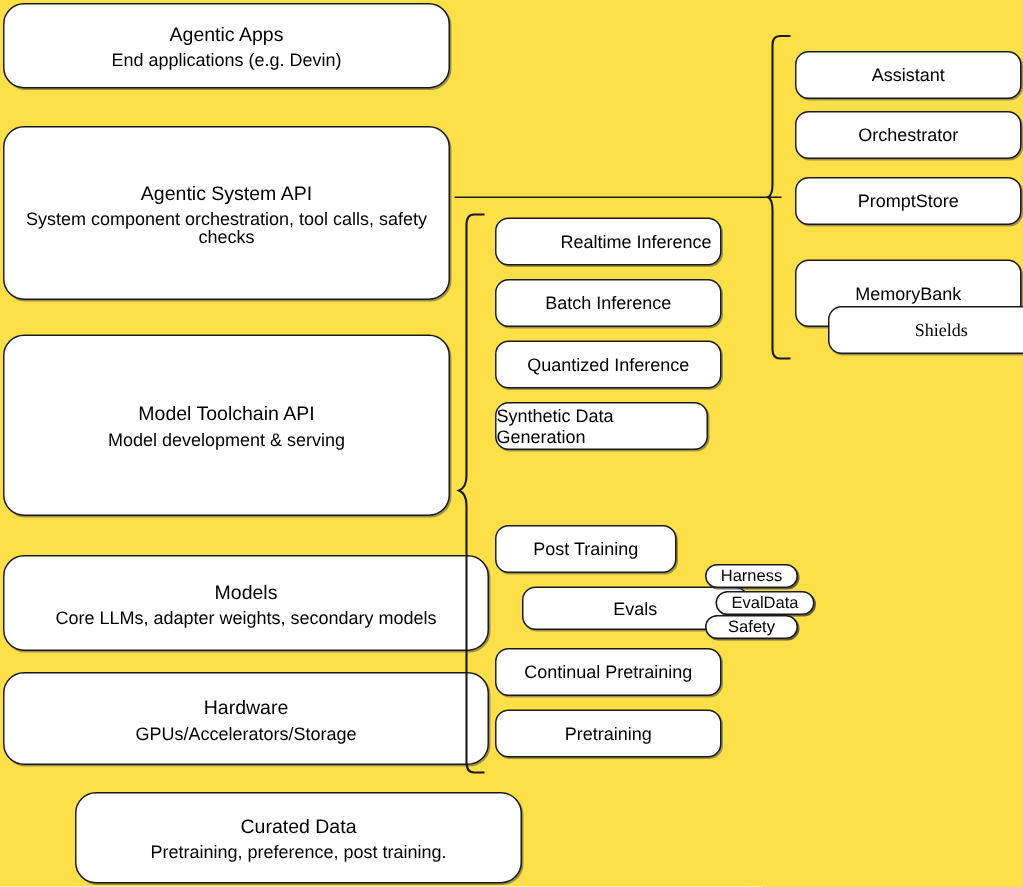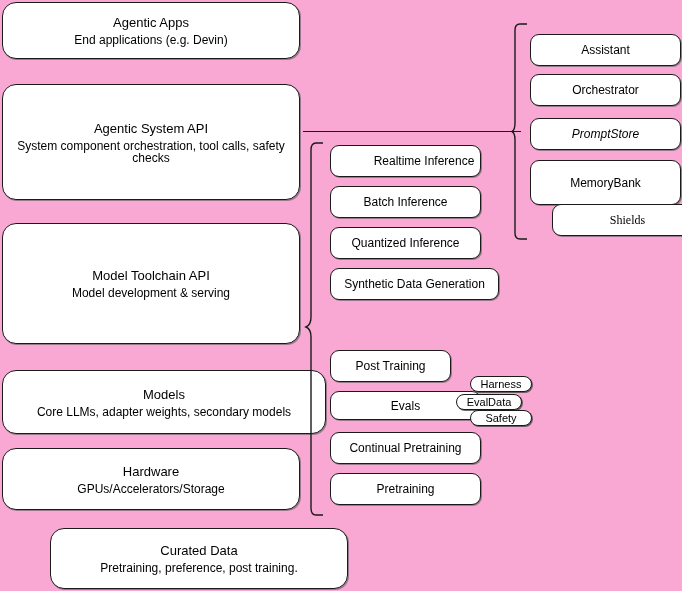--- a/index.html
+++ b/index.html
@@ -9,21 +9,21 @@
   }
   body {
     font-family: "Liberation Sans", sans-serif;
     color: #000000;
   }
   #canvas {
     position: relative;
     width: 682px;
     height: 591px;
     overflow: hidden;
-    background: #f9a8d4;
+    background: #fde047;
   }
   .node {
     position: absolute;
     box-sizing: border-box;
     background: #ffffff;
     border: 1px solid #1a1a1a;
     border-radius: 12px;
     display: flex;
     flex-direction: column;
     align-items: center;
@@ -104,21 +104,21 @@
   <div class="node layer-node" style="left:2px; top:223px; width:298px; height:121px;">
     <div class="title">Model Toolchain API</div>
     <div class="subtitle">Model development &amp; serving</div>
   </div>
 
   <div class="node layer-node" style="left:2px; top:370px; width:324px; height:64px;">
     <div class="title">Models</div>
     <div class="subtitle">Core LLMs, adapter weights, secondary models</div>
   </div>
 
-  <div class="node layer-node" style="left:2px; top:448px; width:298px; height:62px;">
+  <div class="node layer-node" style="left:2px; top:448px; width:324px; height:62px;">
     <div class="title">Hardware</div>
     <div class="subtitle">GPUs/Accelerators/Storage</div>
   </div>
 
   <div class="node layer-node" style="left:2px; top:528px; width:298px; height:61px;margin-left:48px;">
     <div class="title">Curated Data</div>
     <div class="subtitle">Pretraining, preference, post training.</div>
   </div>
 
   <div class="hline" style="left:303px; top:131px; width:218px;"></div>
@@ -137,55 +137,55 @@
 
   <div class="chip" style="left:330px; top:145px; width:151px; height:32px;padding-left:37px;">
     <span>Realtime Inference</span>
   </div>
   <div class="chip" style="left:330px; top:186px; width:151px; height:32px;">
     <span>Batch Inference</span>
   </div>
   <div class="chip" style="left:330px; top:227px; width:151px; height:32px;">
     <span>Quantized Inference</span>
   </div>
-  <div class="chip" style="left:330px; top:268px; width:169px; height:32px;">
+  <div class="chip" style="left:330px; top:268px; width:142px; height:32px;">
     <span>Synthetic Data Generation</span>
   </div>
   <div class="chip" style="left:330px; top:350px; width:121px; height:32px;">
     <span>Post Training</span>
   </div>
-  <div class="chip" style="left:330px; top:391px; width:151px; height:29px;">
+  <div class="chip" style="left:348px; top:391px; width:151px; height:29px;">
     <span>Evals</span>
   </div>
   <div class="chip" style="left:330px; top:432px; width:151px; height:32px;">
     <span>Continual Pretraining</span>
   </div>
   <div class="chip" style="left:330px; top:473px; width:151px; height:32px;">
     <span>Pretraining</span>
   </div>
 
   <div class="pill" style="left:470px; top:376px; width:62px; height:16px;">
     <span>Harness</span>
   </div>
-  <div class="pill" style="left:456px; top:394px; width:66px; height:16px;text-align:center;">
+  <div class="pill" style="left:477px; top:394px; width:66px; height:16px;text-align:center;">
     <span>EvalData</span>
   </div>
   <div class="pill" style="left:470px; top:410px; width:62px; height:16px;">
     <span>Safety</span>
   </div>
 
   <div class="chip" style="left:530px; top:34px; width:151px; height:32px;">
     <span>Assistant</span>
   </div>
   <div class="chip" style="left:530px; top:74px; width:151px; height:32px;">
     <span>Orchestrator</span>
   </div>
-  <div class="chip" style="left:530px; top:118px; width:151px; height:32px;font-style:italic;">
+  <div class="chip" style="left:530px; top:118px; width:151px; height:32px;">
     <span>PromptStore</span>
   </div>
-  <div class="chip" style="left:530px; top:160px; width:151px; height:45px;">
+  <div class="chip" style="left:530px; top:173px; width:151px; height:45px;">
     <span>MemoryBank</span>
   </div>
   <div class="chip" style="left:552px; top:204px; width:151px; height:32px;font-family:Liberation Serif, serif;">
     <span>Shields</span>
   </div>
 
 </div>
 
 </body></html>

